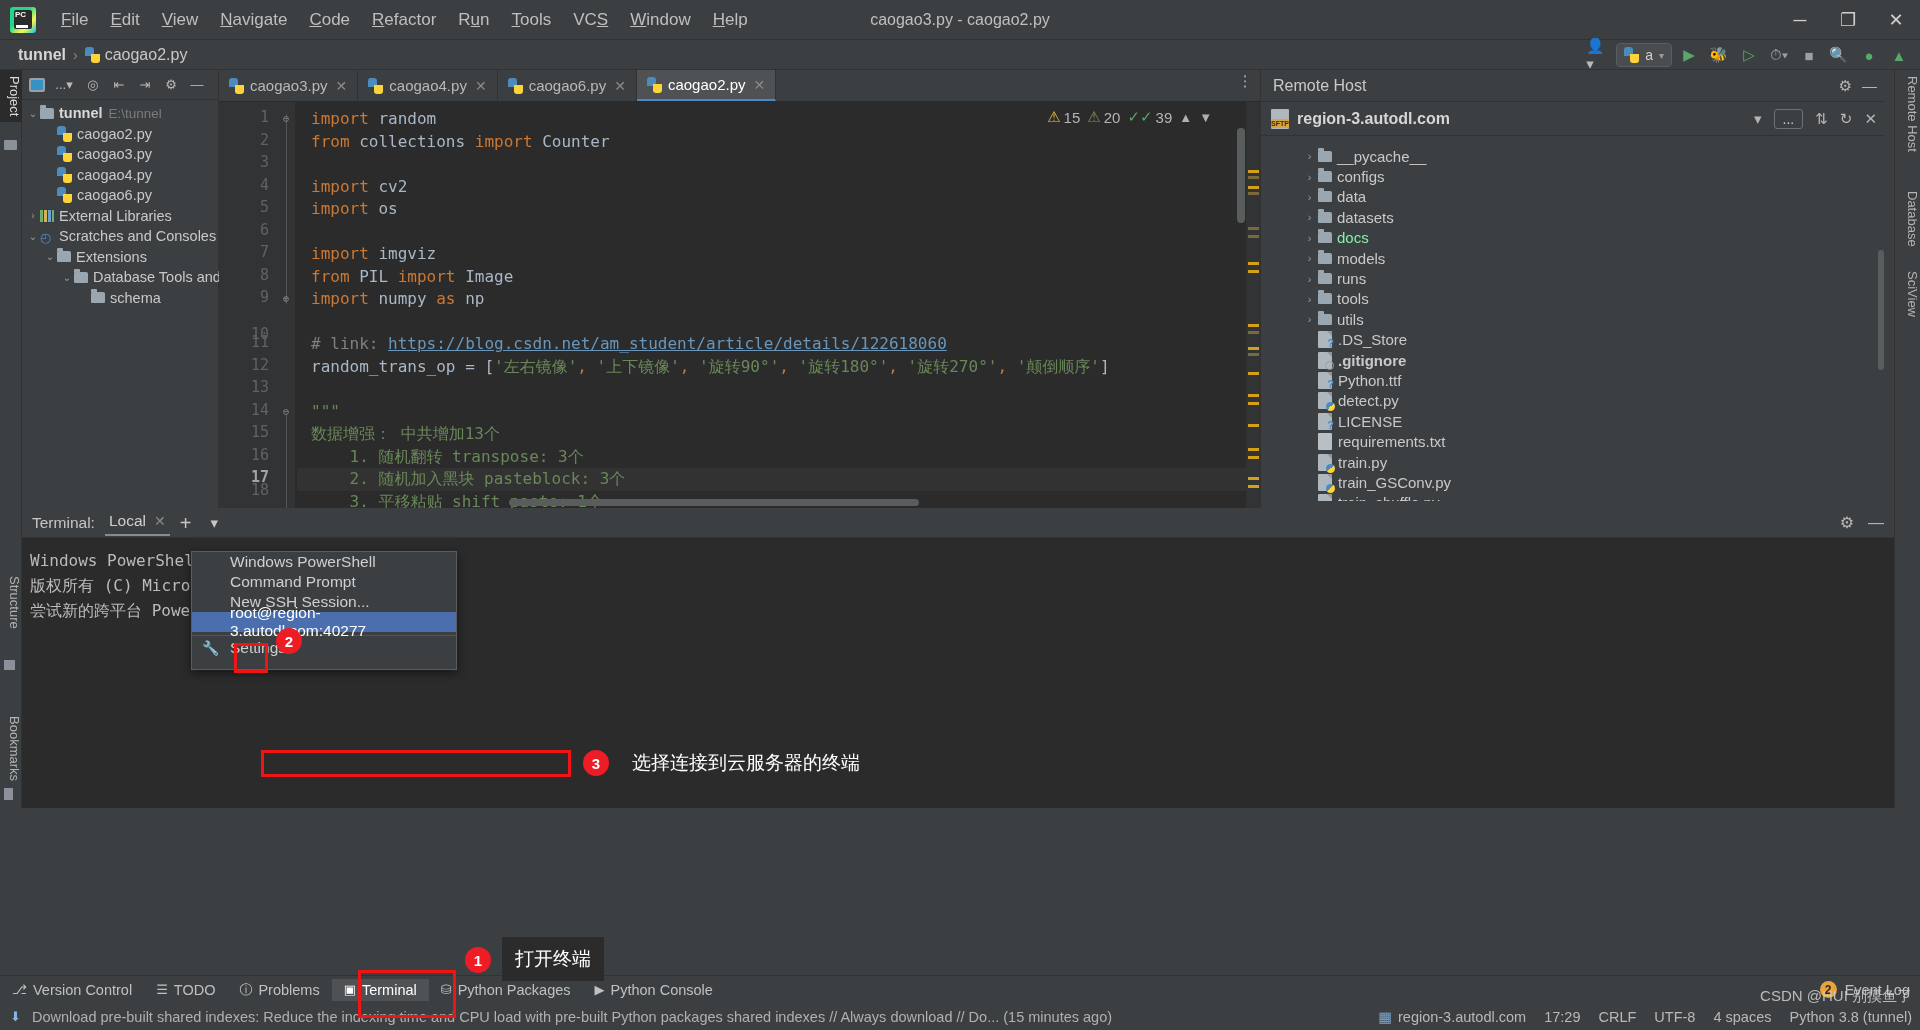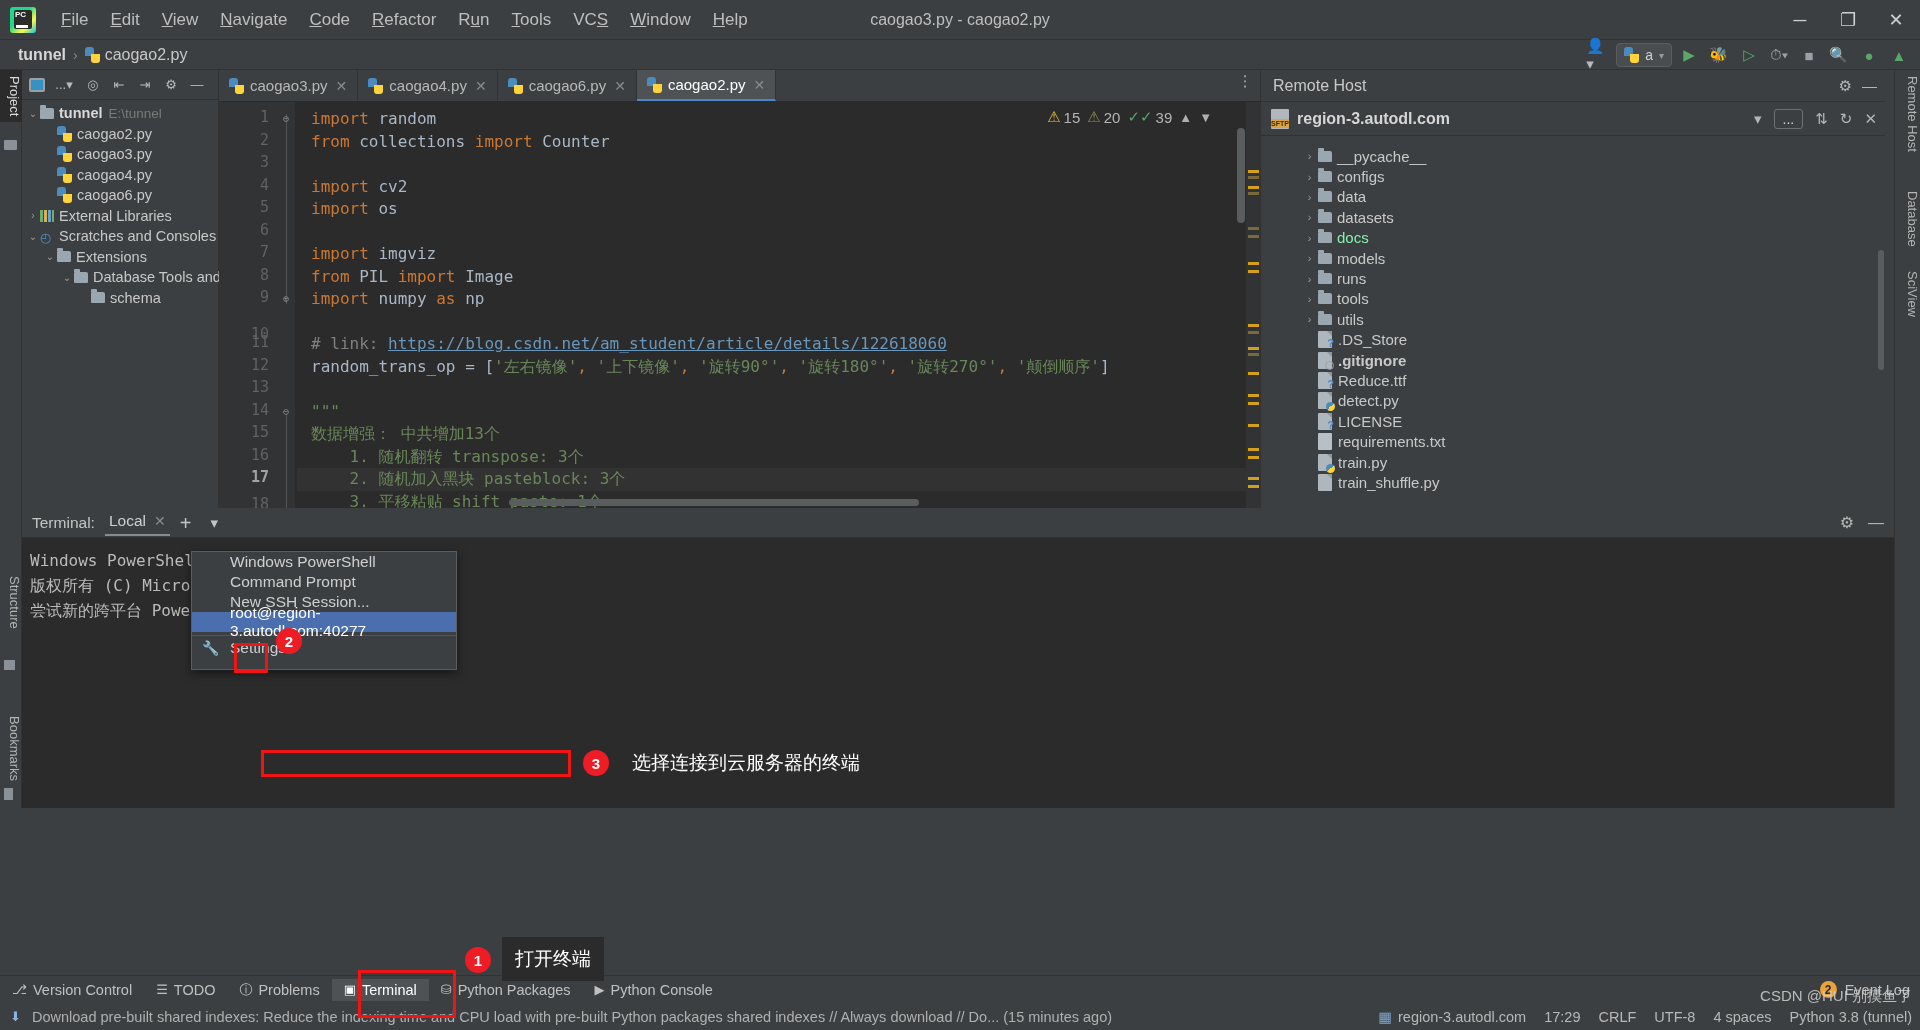--- a/index.html
+++ b/index.html
@@ -390,21 +390,21 @@
           <div class="ln" style="top: 163.5px;">8</div>
           <div class="ln" style="top: 186px;">9</div>
           <div class="ln" style="top: 223px;">10</div>
           <div class="ln" style="top: 231px;">11</div>
           <div class="ln" style="top: 253.5px;">12</div>
           <div class="ln" style="top: 276px;">13</div>
           <div class="ln" style="top: 298.5px;">14</div>
           <div class="ln" style="top: 321px;">15</div>
           <div class="ln" style="top: 343.5px;">16</div>
           <div class="ln cur" style="top: 366px;">17</div>
-          <div class="ln" style="top: 393px; margin-left: 8px;">18</div>
+          <div class="ln" style="top: 379px; margin-left: 8px;">18</div>
         </div>
       <div class="foldcol"></div>
       <div class="foldline" style="top:12px;height:190px;"></div>
       <div class="foldline" style="top:313px;height:100px;"></div>
       <div class="codetext" id="codetext"><div class="cl" style="top: 6px;"><span class="kw">import </span><span class="id">random</span></div><div style="position: absolute; left: -14px; top: 12px; width: 10px; height: 10px; color: rgb(136, 136, 136); font-size: 10px; line-height: 10px;">⊖</div><div class="cl" style="top: 28.5px;"><span class="kw">from </span><span class="id">collections </span><span class="kw">import </span><span class="id">Counter</span></div><div class="cl" style="top: 51px;"></div><div class="cl" style="top: 73.5px;"><span class="kw">import </span><span class="id">cv2</span></div><div class="cl" style="top: 96px;"><span class="kw">import </span><span class="id">os</span></div><div class="cl" style="top: 118.5px;"></div><div class="cl" style="top: 141px;"><span class="kw">import </span><span class="id">imgviz</span></div><div class="cl" style="top: 163.5px;"><span class="kw">from </span><span class="id">PIL </span><span class="kw">import </span><span class="id">Image</span></div><div class="cl" style="top: 186px;"><span class="kw">import </span><span class="id">numpy </span><span class="kw">as </span><span class="id">np</span></div><div style="position: absolute; left: -14px; top: 192px; width: 10px; height: 10px; color: rgb(136, 136, 136); font-size: 10px; line-height: 10px;">⊕</div><div class="cl" style="top: 208.5px;"></div><div class="cl" style="top: 231px;"><span class="cm"># link: </span><span class="lnk">https://blog.csdn.net/am_student/article/details/122618060</span></div><div class="cl" style="top: 253.5px;"><span class="id">random_trans_op </span><span class="id">= </span><span class="id">[</span><span class="str">'左右镜像'</span><span class="kw">, </span><span class="str">'上下镜像'</span><span class="kw">, </span><span class="str">'旋转90°'</span><span class="kw">, </span><span class="str">'旋转180°'</span><span class="kw">, </span><span class="str">'旋转270°'</span><span class="kw">, </span><span class="str">'颠倒顺序'</span><span class="id">]</span></div><div class="cl" style="top: 276px;"></div><div class="cl" style="top: 298.5px;"><span class="str">"""</span></div><div style="position: absolute; left: -14px; top: 304.5px; width: 10px; height: 10px; color: rgb(136, 136, 136); font-size: 10px; line-height: 10px;">⊖</div><div class="cl" style="top: 321px;"><span class="str">数据增强： 中共增加13个</span></div><div class="cl" style="top: 343.5px;"><span class="str">    1. 随机翻转 transpose: 3个</span></div><div class="curline-hl" style="top: 366px;"></div><div class="cl" style="top: 366px;"><span class="str">    2. 随机加入黑块 pasteblock: 3个</span></div><div class="cl" style="top: 388.5px;"><span class="str">    3. 平移粘贴 shift_paste: 1个</span></div></div>
 
       <div class="inspect">
         <span class="insp-item">
           <span class="warn-y">⚠</span>
           <span class="insp-num">15</span>
@@ -528,21 +528,21 @@
           <span class="fileico">
             <span class="gitdot"></span>
           </span>
           <span style="color: rgb(201, 201, 201); font-weight: bold;">.gitignore</span>
         </div>
         <div class="rrow">
           <span class="tw2"></span>
           <span class="fileico">
             <span class="qmark">?</span>
           </span>
-          <span style="color: rgb(201, 201, 201);">Reduce.ttf</span>
+          <span style="color: rgb(201, 201, 201);">Python.ttf</span>
         </div>
         <div class="rrow">
           <span class="tw2"></span>
           <span class="fileico">
             <span class="pydot"></span>
           </span>
           <span style="color: rgb(201, 201, 201);">detect.py</span>
         </div>
         <div class="rrow">
           <span class="tw2"></span>
@@ -555,20 +555,27 @@
           <span class="tw2"></span>
           <span class="txtico"></span>
           <span style="color: rgb(201, 201, 201);">requirements.txt</span>
         </div>
         <div class="rrow">
           <span class="tw2"></span>
           <span class="fileico">
             <span class="pydot"></span>
           </span>
           <span style="color: rgb(201, 201, 201);">train.py</span>
+        </div>
+        <div class="rrow">
+          <span class="tw2"></span>
+          <span class="fileico">
+            <span class="pydot"></span>
+          </span>
+          <span style="color: rgb(201, 201, 201);">train_GSConv.py</span>
         </div>
         <div class="rrow">
           <span class="tw2"></span>
           <span class="fileico"></span>
           <span style="color: rgb(201, 201, 201);">train_shuffle.py</span>
         </div>
       </div>
     <div class="remote-vscroll"></div>
   </div>
 

